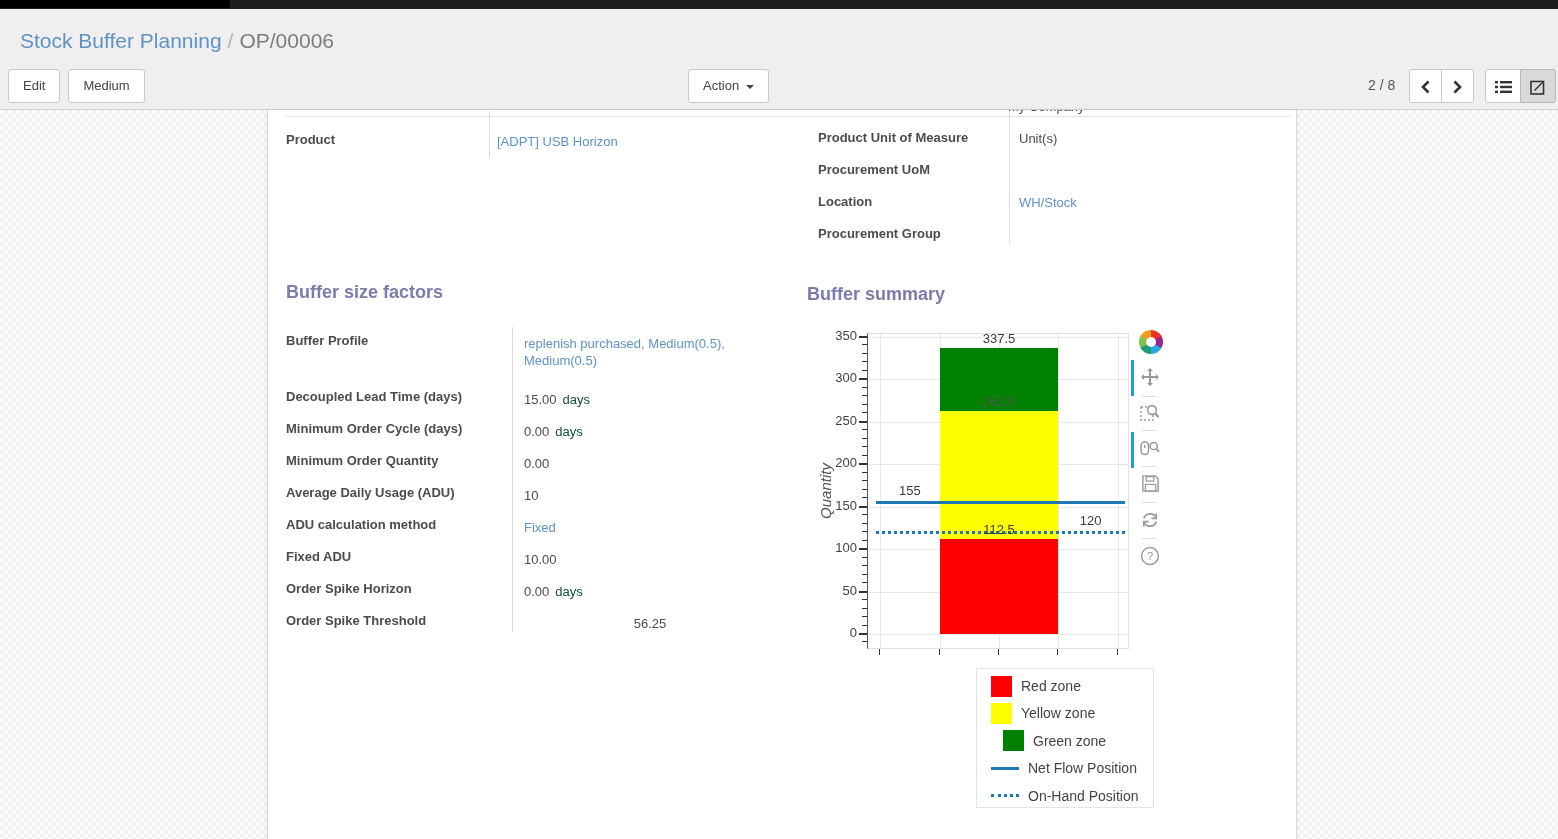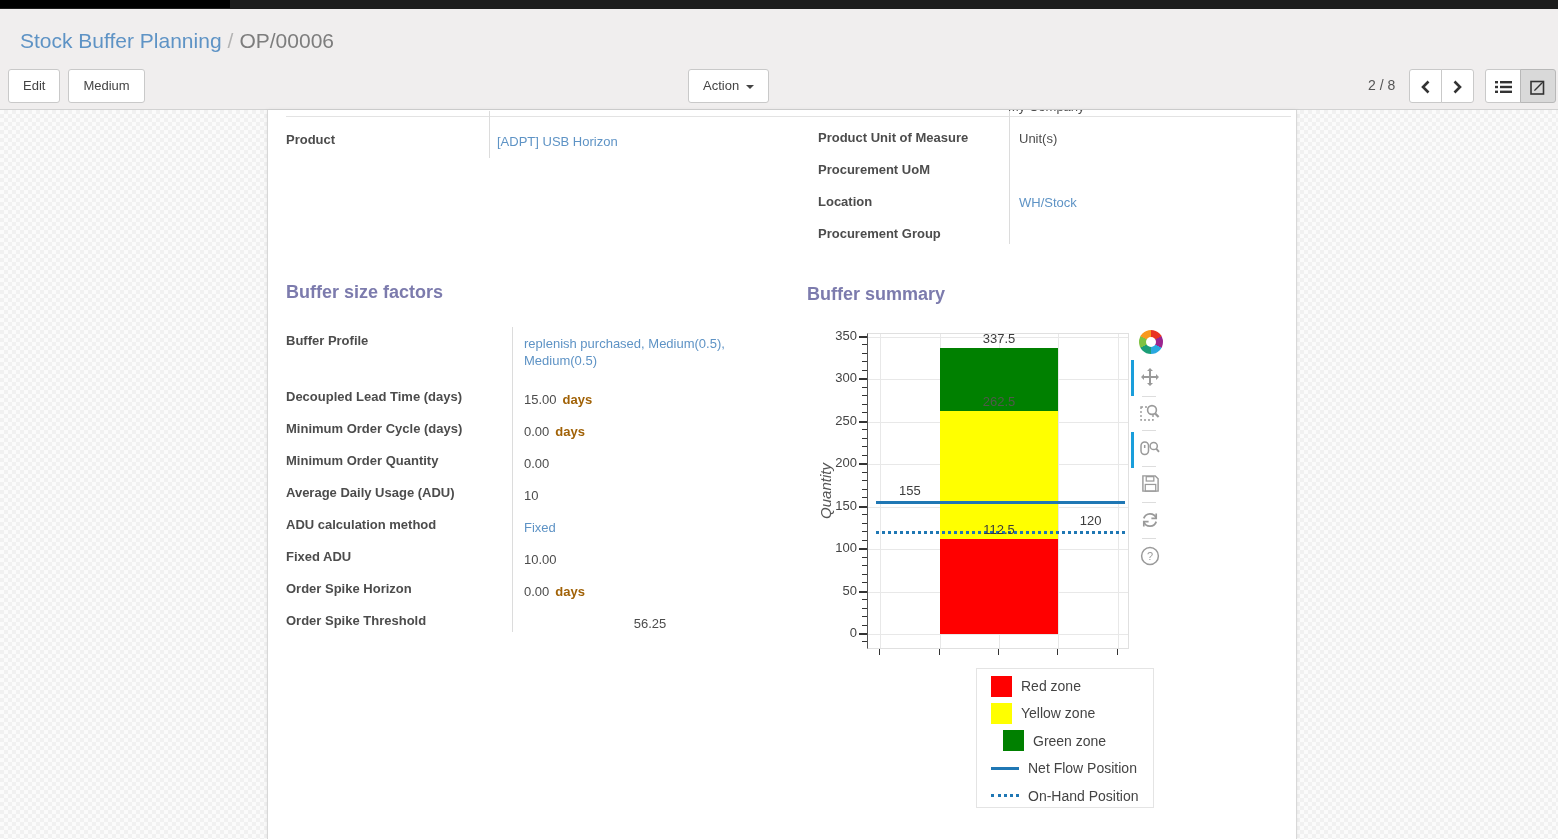--- a/index.html
+++ b/index.html
@@ -47,21 +47,21 @@
 
   .topline { position:absolute; left:18px; top:6px; width:1005px; height:0; border-top:1px solid #e3e3e3; }
   .clipped-row { position:absolute; left:740px; top:0; width:200px; height:6px; overflow:hidden; }
   .clipped-row span { display:block; margin-top:-11px; font-size:13px; color:#4c4c4c; }
 
   .vsep { position:absolute; width:0; border-left:1px solid #dcdcdc; }
 
   .field-label { font-size:13px; font-weight:bold; color:#4c4c4c; }
   .field-value { font-size:13px; color:#4c4c4c; }
   .link { color:#5e93c5; text-decoration:none; cursor:pointer; }
-  .unit { color:#a16207; margin-left:6px;font-weight:bold; }
+  .unit { color:#14532d; margin-left:6px; }
 
   .group { position:absolute; }
 
   .section-title { position:absolute; font-size:18px; font-weight:bold; color:#7c7bad; }
 
   
   .chart-wrap { position:absolute; left:543px; top:220px; width:352px; height:340px; }
   .plot { position:absolute; left:56px; top:3px; width:262px; height:316px;
           border:1px solid #e0e0e0; border-left:1px solid #555; background:#fff; }
   .gridline-h { position:absolute; left:0; width:100%; height:0; border-top:1px solid #e8e8e8; }

